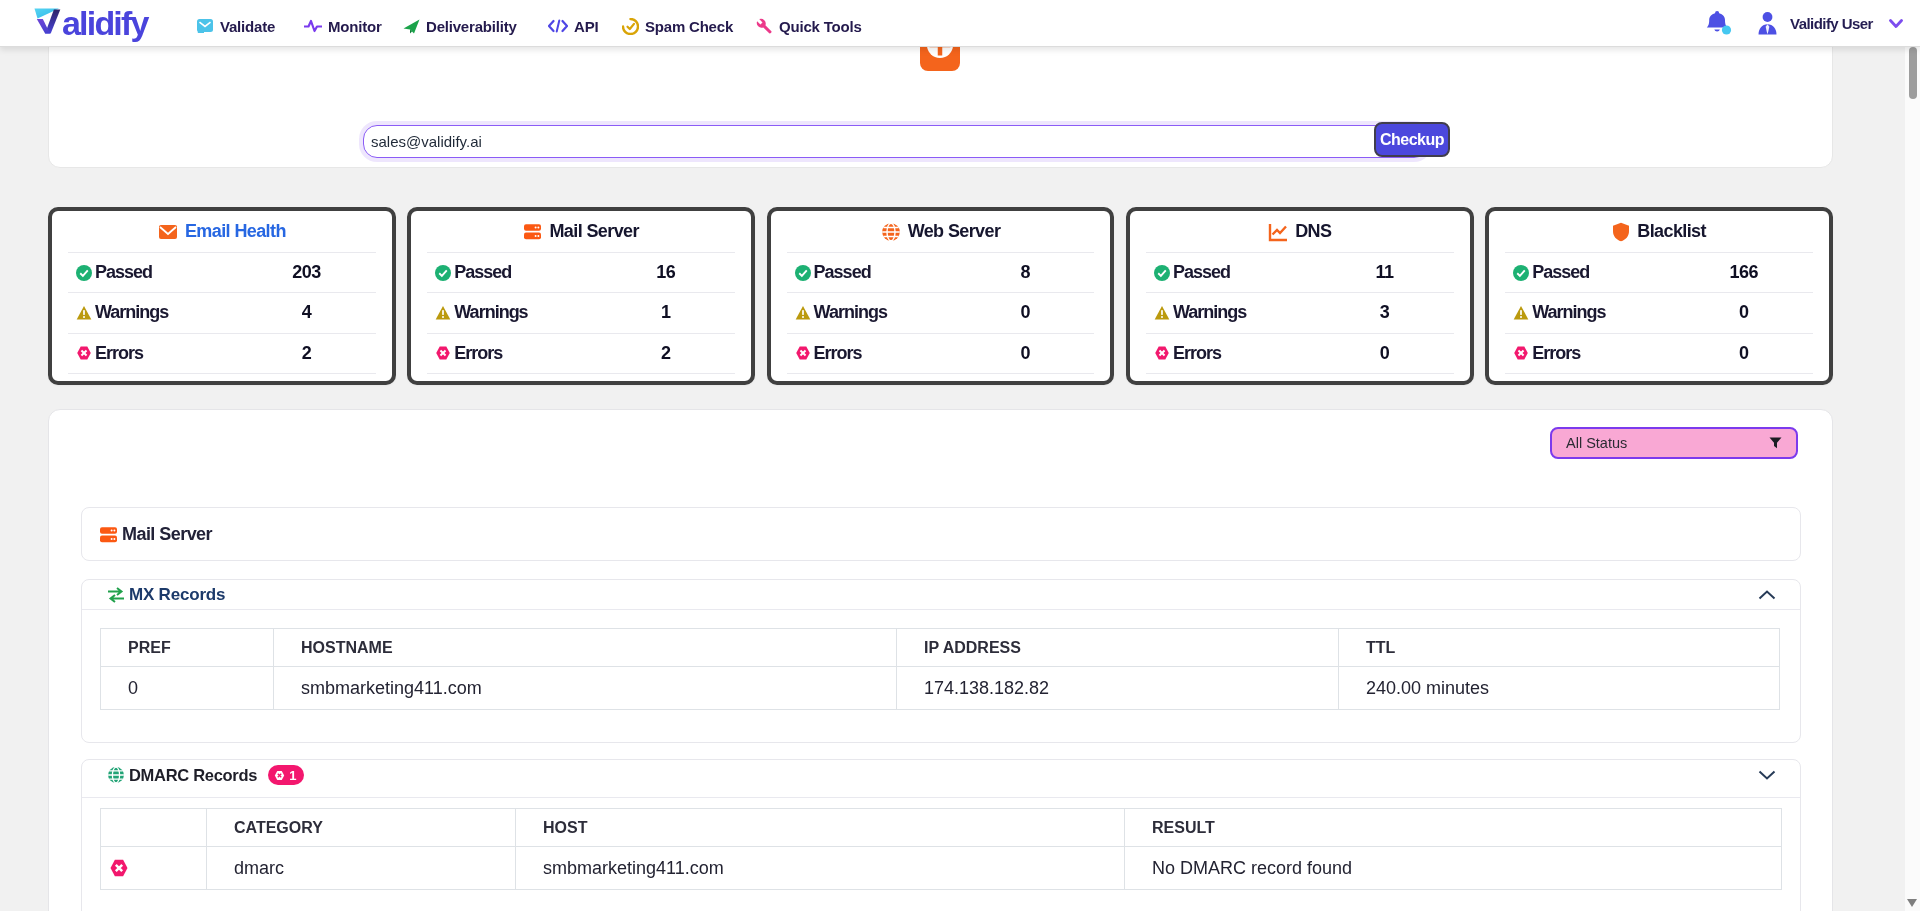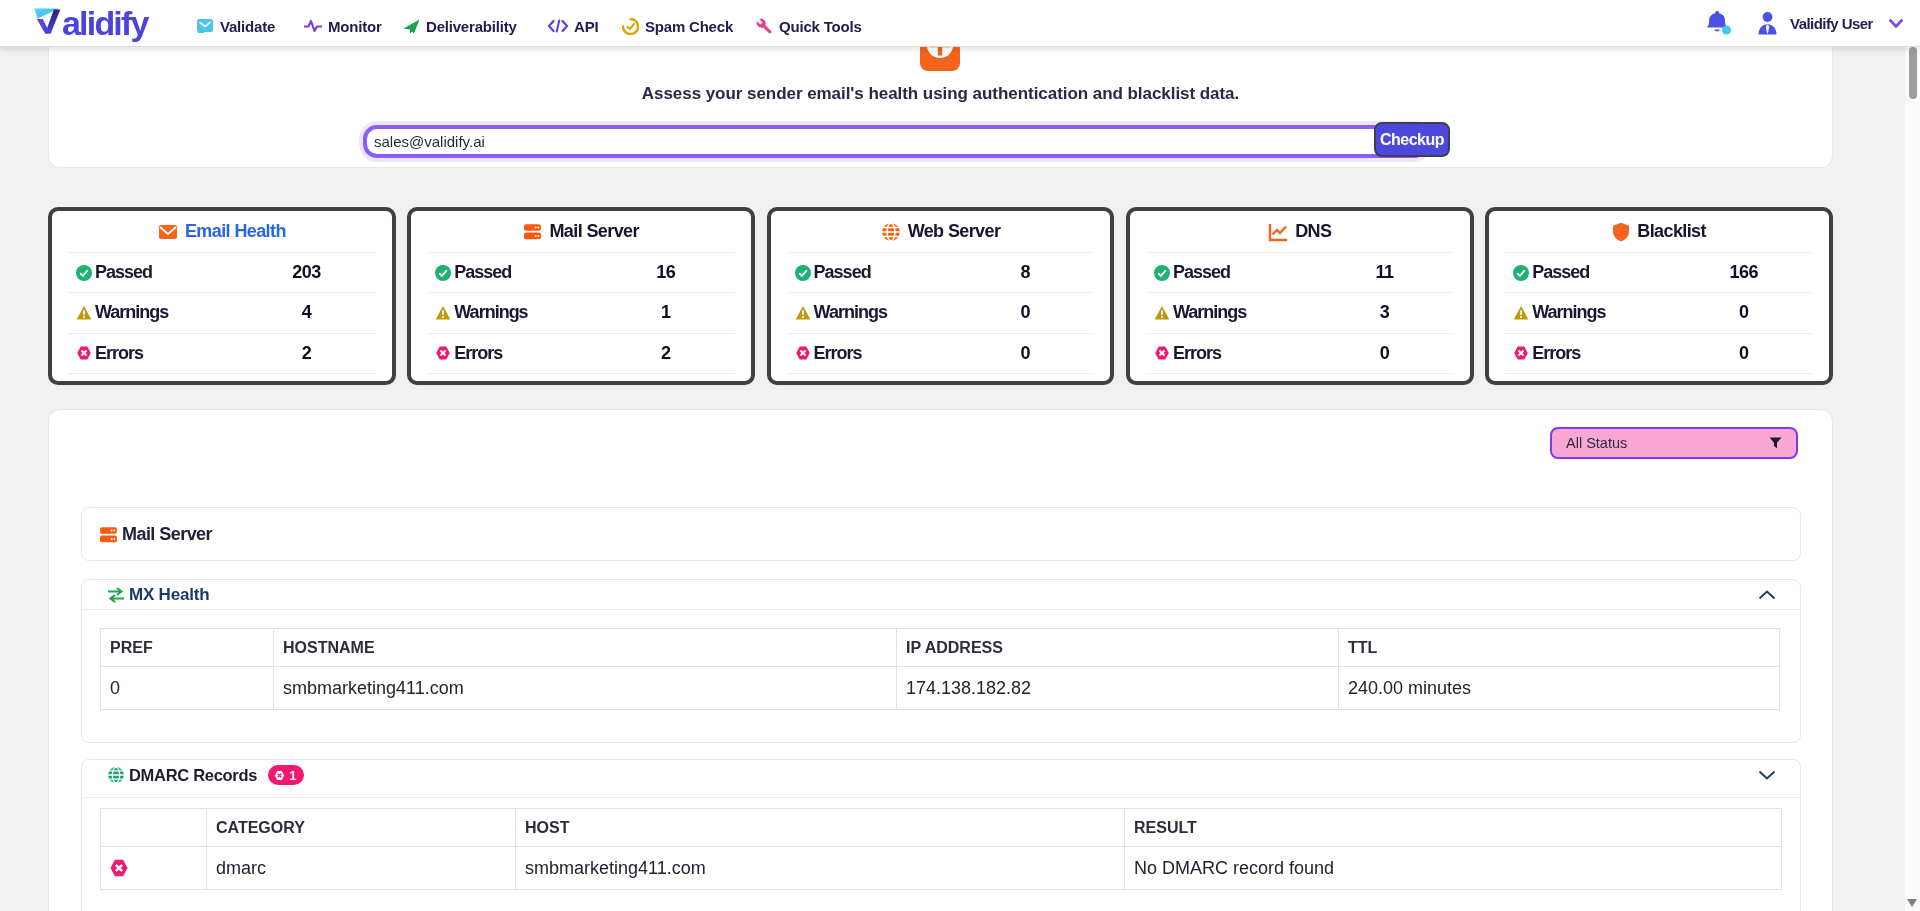--- a/index.html
+++ b/index.html
@@ -9,21 +9,21 @@
   border-bottom:1px solid #dcdcdc; box-shadow:0 3px 6px rgba(0,0,0,0.10); }
 #logo { position:absolute; left:32px; top:1px; }
 .nitem { position:absolute; top:0; height:52px; display:flex; align-items:center; gap:6px;
   font-size:15px; font-weight:bold; color:#241a4d; letter-spacing:-0.2px; }
 .nright { position:absolute; }
 
 #checkup { position:absolute; left:48px; top:-56px; width:1785px; height:224px; background:#fff;
   border:1px solid #e7e7e7; border-radius:12px; z-index:1; }
 #cicon { position:absolute; left:871px; top:86px; }
 #ctext { position:absolute; left:0; top:139px; width:1783px; text-align:center; font-size:17px; font-weight:bold; color:#2a2847; letter-spacing:-0.05px; line-height:19px; }
-#cinput { position:absolute; left:314px; top:180px; width:1065px; height:33px; border:4px solid #8b5cf6; border-radius:14px;
+#cinput { position:absolute; left:314px; top:180px; width:1065px; height:33px; border:1px solid #8b5cf6; border-radius:14px;
   background:#fff; box-shadow:0 0 0 4px rgba(124,58,237,0.13); font-size:15px; color:#1f2937; padding-left:7px; display:flex; align-items:center; letter-spacing:0px; }
 #cbtn { position:absolute; left:1325px; top:177px; width:76px; height:35px; background:#4c48dd; border:2px solid #413e4c;
   border-radius:8px; color:#fff; font-size:16px; font-weight:bold; display:flex; align-items:center; justify-content:center; letter-spacing:-0.5px; }
 
 #cards { position:absolute; left:48px; top:207px; width:1785px; height:178px; display:flex; gap:11.5px; }
 .scard { flex:1; background:#fff; border:4px solid #404040; border-radius:10px; padding:0 16px 14px 16px; box-shadow:0 1px 2px rgba(0,0,0,0.04); }
 .stitle { height:42px; border-bottom:1px solid #e9e9ee; display:flex; align-items:center; justify-content:center; gap:7px;
   font-size:18px; font-weight:bold; color:#16162e; letter-spacing:-0.6px; }
 .stitle.blue { color:#2767e2; }
 .srow { height:40.3px; border-bottom:1px solid #e9e9ee; display:flex; align-items:center; }
@@ -40,42 +40,41 @@
   font-size:18px; font-weight:bold; color:#222238; letter-spacing:-0.55px; }
 #mxcard { top:169px; height:164px; }
 #dmcard { top:349px; height:560px; }
 .sechead { height:30px; border-bottom:1px solid #e9e9ef; display:flex; align-items:center; padding:0 24px 0 25px; gap:4px; }
 .sechead .t1 { font-size:17px; font-weight:bold; color:#1c3a6a; letter-spacing:-0.2px; }
 .sechead .t2 { font-size:16.5px; font-weight:bold; color:#1e1e28; letter-spacing:-0.3px; }
 .sechead .chev { margin-left:auto; }
 .dmhead { height:38px; padding-bottom:7px; }
 table.rt { border-collapse:collapse; margin:18px 0 0 18px; table-layout:fixed; }
 #dmcard table.rt { margin-top:10px; }
-table.rt th, table.rt td { border:1px solid #dee2e6; text-align:left; padding-left:9px; padding-right:8px; overflow:hidden; }
+table.rt th, table.rt td { border:1px solid #dee2e6; text-align:left; padding-left:27px; padding-right:8px; overflow:hidden; }
 table.rt th { height:38px; font-size:16px; font-weight:bold; color:#2d2d3a; }
 table.rt td { height:43px; font-size:18px; font-weight:normal; color:#232332; letter-spacing:0px; }
 .badge1 { display:inline-flex; align-items:center; gap:4px; background:#f3176e; color:#fff; border-radius:10px;
   height:20px; padding:0 8px 0 6px; font-size:13px; font-weight:bold; margin-left:7px; }
 
 #sbar { position:fixed; right:0; top:0; width:15px; height:911px; background:#fbfbfb; z-index:40; }
 #sthumb { position:absolute; left:4px; top:47px; width:8px; height:52px; background:#9d9d9d; border-radius:6px; }
 #sarrow { position:absolute; left:2px; top:899px; width:0; height:0; border-left:5.5px solid transparent; border-right:5.5px solid transparent; border-top:8px solid #7f7f7f; }
 </style>
 </head>
 <body>
 
 <div id="checkup">
   <div id="cicon">
     <svg width="40" height="40" viewBox="0 0 40 40">
       <rect x="0" y="0" width="40" height="40" rx="8" fill="#f4641c"></rect>
       <circle cx="20" cy="14" r="13" fill="#ffffff"></circle>
       <path d="M20 4 V24.5 M9.5 14 H30.5" stroke="#f4641c" stroke-width="4.5"></path>
     </svg>
   </div>
-  <div id="ctext">Assess your sender email's health using authentication and blacklist data.</div>
   <div id="cinput">sales@validify.ai</div>
   <div id="cbtn">Checkup</div>
 </div>
 
 <div id="cards">
   <div class="scard">
     <div class="stitle blue"><svg width="20" height="20" viewBox="0 0 20 20">
           <rect x="1" y="3" width="18" height="14" rx="2" fill="#f4641c"></rect>
           <path d="M2 5 L10 12 L18 5" stroke="#fff" stroke-width="1.8" fill="none"></path>
         </svg>Email Health</div>
@@ -234,21 +233,21 @@
         <circle cx="15.4" cy="13.9" r="1" fill="#fff"></circle>
       </svg>
     Mail Server
   </div>
   <div class="inner" id="mxcard">
     <div class="sechead">
       <svg width="18" height="16" viewBox="0 0 18 16">
           <path d="M1 4.5 H13 M10 1 L14.5 4.5 L10 8" stroke="#21a14c" stroke-width="2" fill="none"></path>
           <path d="M17 11.5 H5 M8 8 L3.5 11.5 L8 15" stroke="#21a14c" stroke-width="2" fill="none"></path>
         </svg>
-      <span class="t1">MX Health</span>
+      <span class="t1">MX Records</span>
       <span class="chev"><svg width="18" height="10" viewBox="0 0 18 10">
             <path d="M1.5 8.5 L9 1.5 L16.5 8.5" stroke="#273b57" stroke-width="2" fill="none"></path>
           </svg></span>
     </div>
     <table class="rt">
       <colgroup>
           <col style="width:173px">
           <col style="width:623px">
           <col style="width:442px">
           <col style="width:441px">

